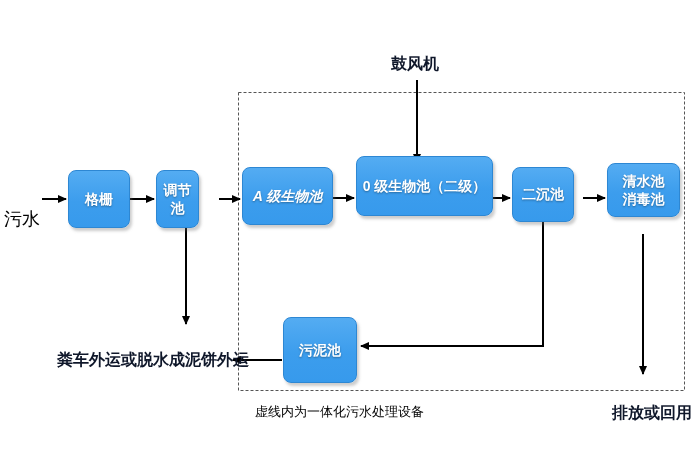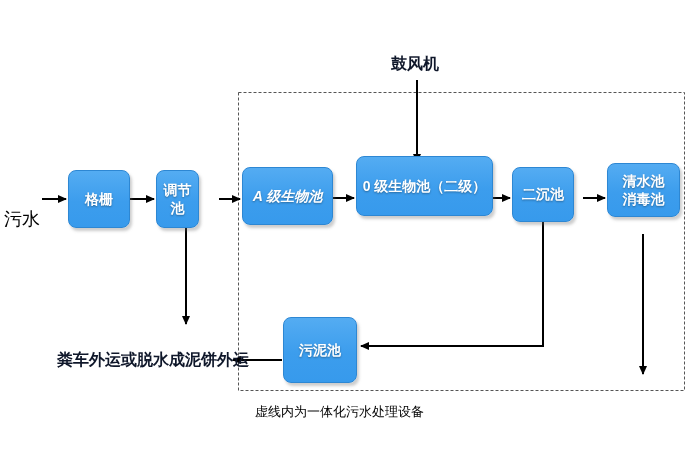--- a/index.html
+++ b/index.html
@@ -55,20 +55,21 @@
   </svg>
 
   <div class="lbl lbl-black" style="left:4px;top:207px;font-size:18px;font-weight:normal;">污水</div>
 
   <div class="lbl lbl-blue" style="left:391px;top:54px;font-size:16px;">鼓风机</div>
 
   <div class="lbl lbl-blue" style="left:57px;top:350px;font-size:16px;">粪车外运或脱水成泥饼外运</div>
 
   <div class="lbl lbl-black" style="left:243px;top:403px;font-size:13px;margin-left:12px;">虚线内为一体化污水处理设备</div>
 
+  <div class="lbl lbl-blue" style="left:612px;top:403px;font-size:16px;">排放或回用</div>
 
   <div class="node" style="left:68px;top:170px;width:62px;height:58px;">
     <span>格栅</span>
   </div>
 
   <div class="node" style="left:156px;top:170px;width:43px;height:58px;">
     <span>调节池</span>
   </div>
 
   <div class="node" style="left:242px;top:167px;width:91px;height:58px;font-style:italic;">

